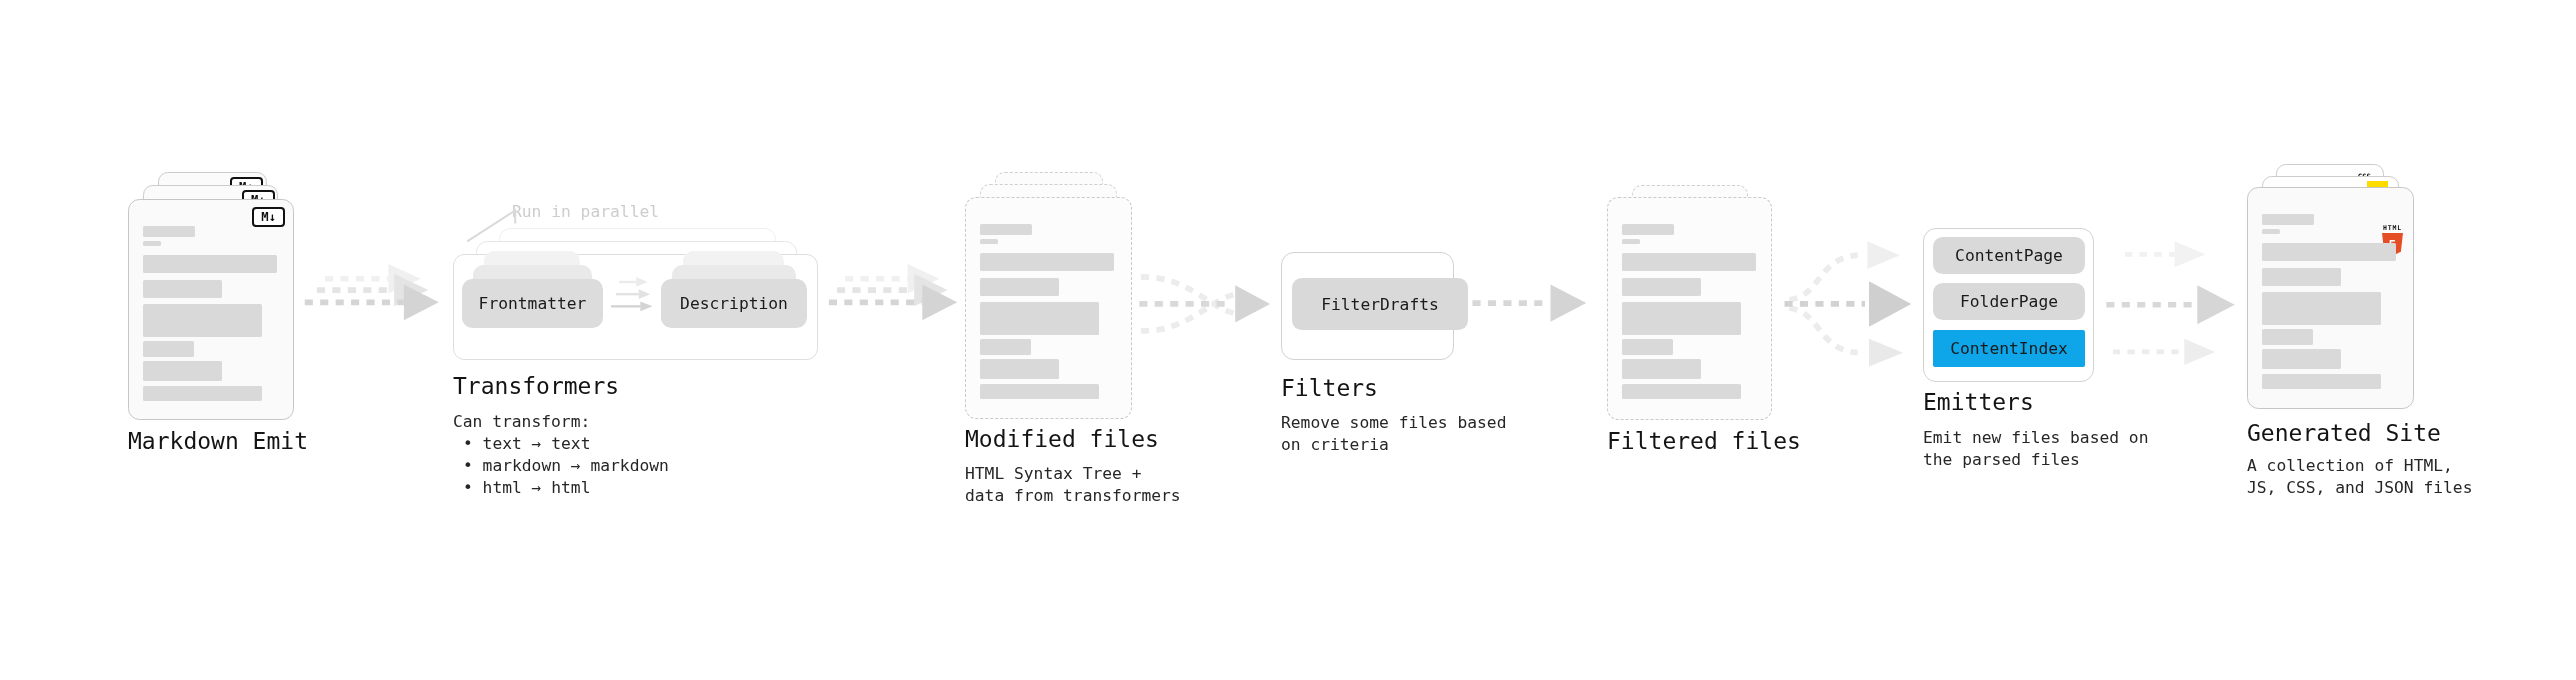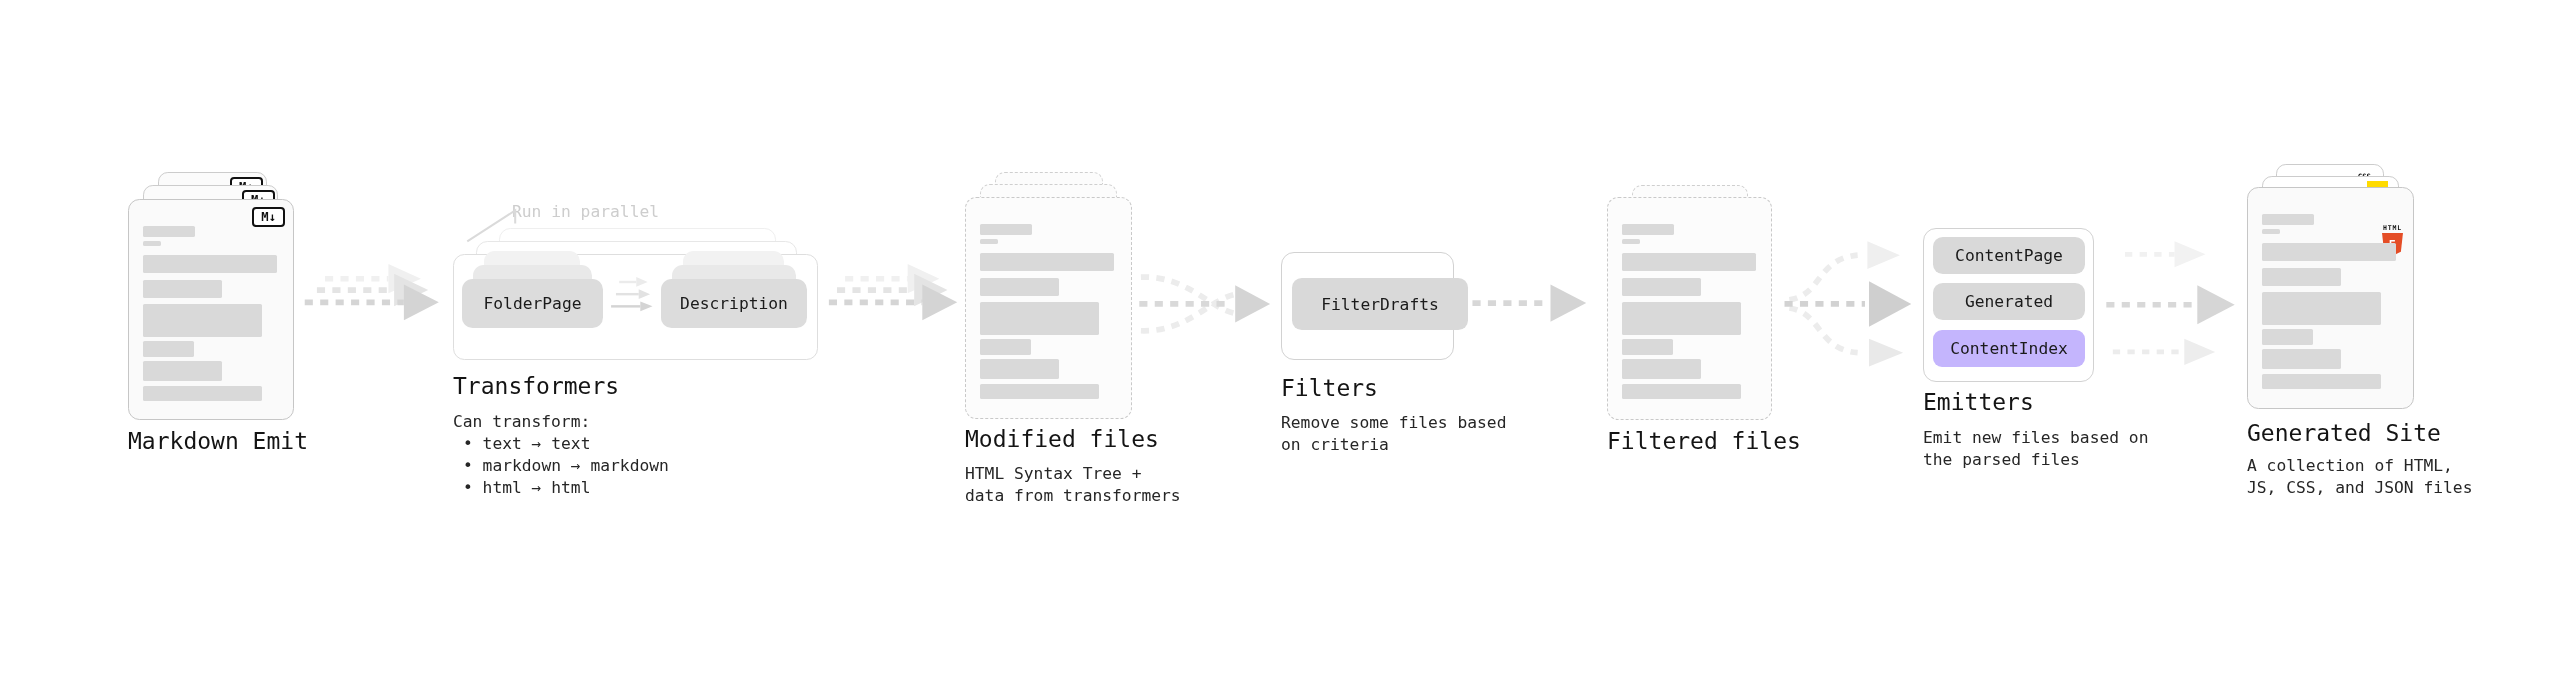--- a/index.html
+++ b/index.html
@@ -76,21 +76,21 @@
     <div class="heading" style="left:128px;top:429px">Markdown Emit</div>
   </div>
 
   <div>
     <div class="ghost-panel2" style="left:499px;top:228px;width:277px;height:106px"></div>
     <div class="ghost-panel1" style="left:476px;top:241px;width:321px;height:106px"></div>
     <div class="panel" style="left:453px;top:254px;width:365px;height:106px;border-color:#dedede;border-radius:11.4px"></div>
 
     <div class="ghost2" style="left:484px;top:251px;width:96px;height:49px"></div>
     <div class="ghost1" style="left:473px;top:265px;width:119px;height:49px"></div>
-    <div class="pill" style="left:462px;top:279px;width:141px;height:49px">FolderPage</div>
+    <div class="pill" style="left:462px;top:279px;width:141px;height:49px">Frontmatter</div>
 
     <div class="ghost2" style="left:683px;top:251px;width:101px;height:49px"></div>
     <div class="ghost1" style="left:672px;top:265px;width:124px;height:49px"></div>
     <div class="pill" style="left:661px;top:279px;width:146px;height:49px">Description</div>
 
     <div class="annotation" style="left:512px;top:203px">Run in parallel</div>
 
     <div class="heading" style="left:453px;top:374px">Transformers</div>
     <div class="desc" style="left:453px;top:411px">Can transform:</div>
     <div class="bullets" style="left:463px;top:433px">
@@ -141,22 +141,22 @@
           <div class="bar" style="width: 79px; height: 19.5px; margin-bottom: 4.9px;"></div>
           <div class="bar" style="width: 119px; height: 15.4px; margin-bottom: 0px;"></div>
         </div>
     </div>
     <div class="heading" style="left:1607px;top:429px">Filtered files</div>
   </div>
 
   <div>
     <div class="panel" style="left:1923px;top:228px;width:171px;height:154px"></div>
     <div class="pill" style="left:1933px;top:237px;width:152px;height:37px;background:#d9d9d9;border-radius:9.8px">ContentPage</div>
-    <div class="pill" style="left:1933px;top:283px;width:152px;height:37px;background:#d9d9d9;border-radius:9.8px">Generated</div>
-    <div class="pill" style="left:1933px;top:330px;width:152px;height:37px;background:#c4b5fd;border-radius:9px">ContentIndex</div>
+    <div class="pill" style="left:1933px;top:283px;width:152px;height:37px;background:#d9d9d9;border-radius:9.8px">FolderPage</div>
+    <div class="pill" style="left:1933px;top:330px;width:152px;height:37px;background:#0ea5e9;border-radius:2px">ContentIndex</div>
     <div class="heading" style="left:1923px;top:390px">Emitters</div>
     <div class="desc" style="left:1923px;top:427px">Emit new files based on
 the parsed files</div>
   </div>
 
   <div>
     <div class="card solid-back" style="left:2276px;top:164px;width:108px;height:106px;background:#ffffff">
       <span class="css-badge">
         <span class="css-word">CSS</span>
         <span class="css-bar" style="display:block"></span>

